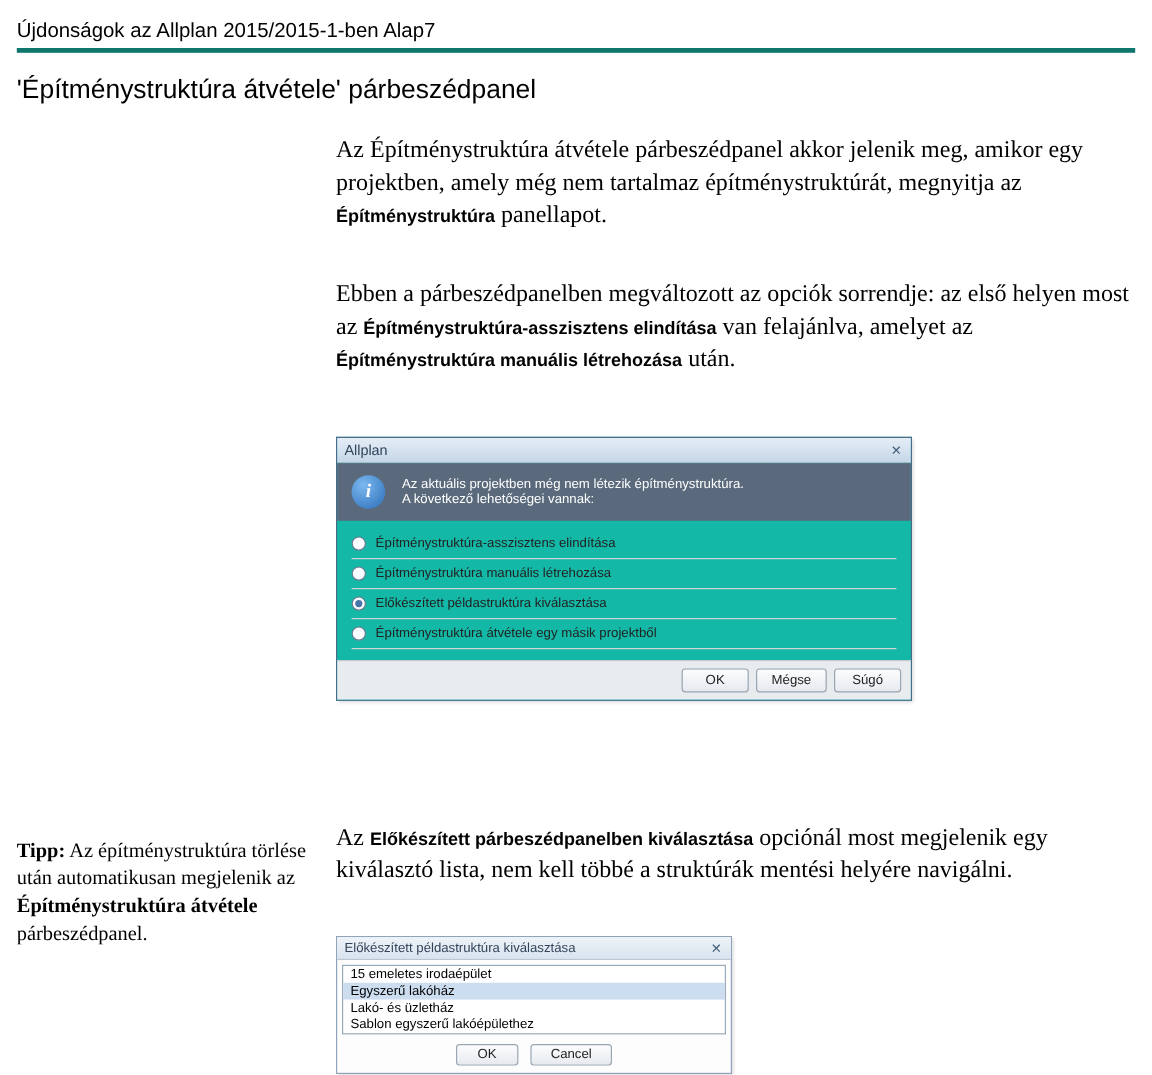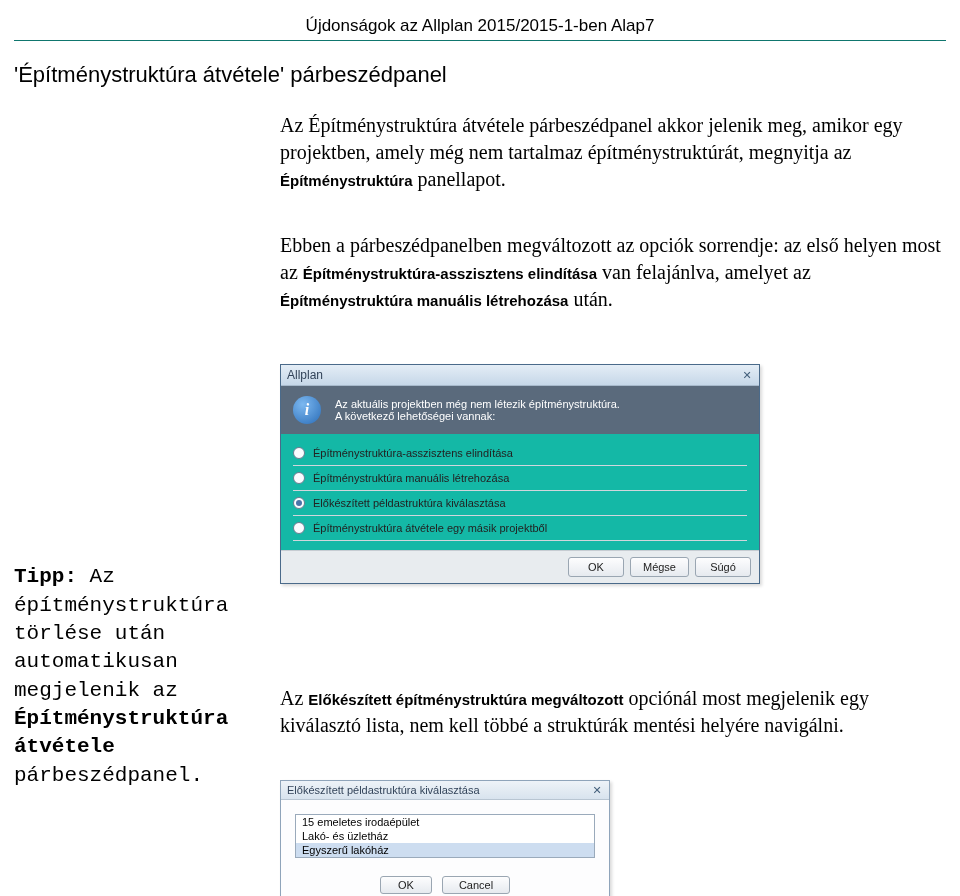--- a/index.html
+++ b/index.html
@@ -11,25 +11,25 @@
     color: #000;
     position: relative;
     overflow: hidden;
   }
   .header-line {
     position: absolute;
     top: 16px;
     left: 14px;
     right: 14px;
     display: flex;
-    justify-content: center;
+    justify-content: flex-start;
     font-family: Arial, sans-serif;
     font-size: 17px;
     padding-bottom: 4px;
-    border-bottom: 1px solid #0f766e;
+    border-bottom: 4px solid #0f766e;
   }
   .main-title {
     position: absolute;
     top: 62px;
     left: 14px;
     font-family: Arial, sans-serif;
     font-size: 22px;
     font-weight: 400;
   }
   .para1 {
@@ -146,22 +146,22 @@
     min-width: 56px;
     text-align: center;
   }
 
   
   .tip-col {
     position: absolute;
     bottom: 106px;
     left: 14px;
     width: 250px;
-    font-family: Liberation Mono, monospace;
-    font-size: 21px;
+    font-family: Liberation Serif, serif;
+    font-size: 17px;
     line-height: 1.35;
   }
   .tip-col .tip-bold { font-weight: 700; }
 
   .para3 {
     position: absolute;
     top: 685px;
     left: 280px;
     right: 14px;
     font-size: 20px;
@@ -185,21 +185,21 @@
     font-size: 11px;
     color: #33445a;
     border-bottom: 1px solid #b8c5d2;
     display: flex;
     justify-content: space-between;
     align-items: center;
   }
   .listbox {
     border: 1px solid #9aaabb;
     background: #fff;
-    margin: 14px;
+    margin: 4px;
     font-size: 11px;
     color: #000;
   }
   .list-item { padding: 1px 6px; }
   .list-item.selected { background: #cdddf0; }
   .dlg2-buttons {
     display: flex;
     justify-content: center;
     gap: 10px;
     padding: 4px 0 6px 0;
@@ -272,30 +272,31 @@
     <div class="dlg-btn">Mégse</div>
     <div class="dlg-btn">Súgó</div>
   </div>
 </div>
 
 <div class="tip-col">
   <span class="tip-bold">Tipp:</span><span> Az építménystruktúra törlése után automatikusan megjelenik az </span><span class="tip-bold">Építménystruktúra átvétele</span><span> párbeszédpanel.</span>
 </div>
 
 <p class="para3">
-  <span>Az </span><span class="bold">Előkészített építménystruktúra megváltozott</span><span> opciónál most megjelenik egy kiválasztó lista, nem kell többé a struktúrák mentési helyére navigálni.</span>
+  <span>Az </span><span class="bold">Előkészített párbeszédpanelben kiválasztása</span><span> opciónál most megjelenik egy kiválasztó lista, nem kell többé a struktúrák mentési helyére navigálni.</span>
 </p>
 
 <div class="dialog2">
   <div class="dlg2-title">
     <span>Előkészített példastruktúra kiválasztása</span>
     <span class="close-x">✕</span>
   </div>
   <div class="listbox">
     <div class="list-item">15 emeletes irodaépület</div>
+    <div class="list-item selected">Egyszerű lakóház</div>
     <div class="list-item">Lakó- és üzletház</div>
-    <div class="list-item selected">Egyszerű lakóház</div>
+    <div class="list-item">Sablon egyszerű lakóépülethez</div>
   </div>
   <div class="dlg2-buttons">
     <div class="dlg2-btn">OK</div>
     <div class="dlg2-btn">Cancel</div>
   </div>
 </div>
 
 </body></html>

